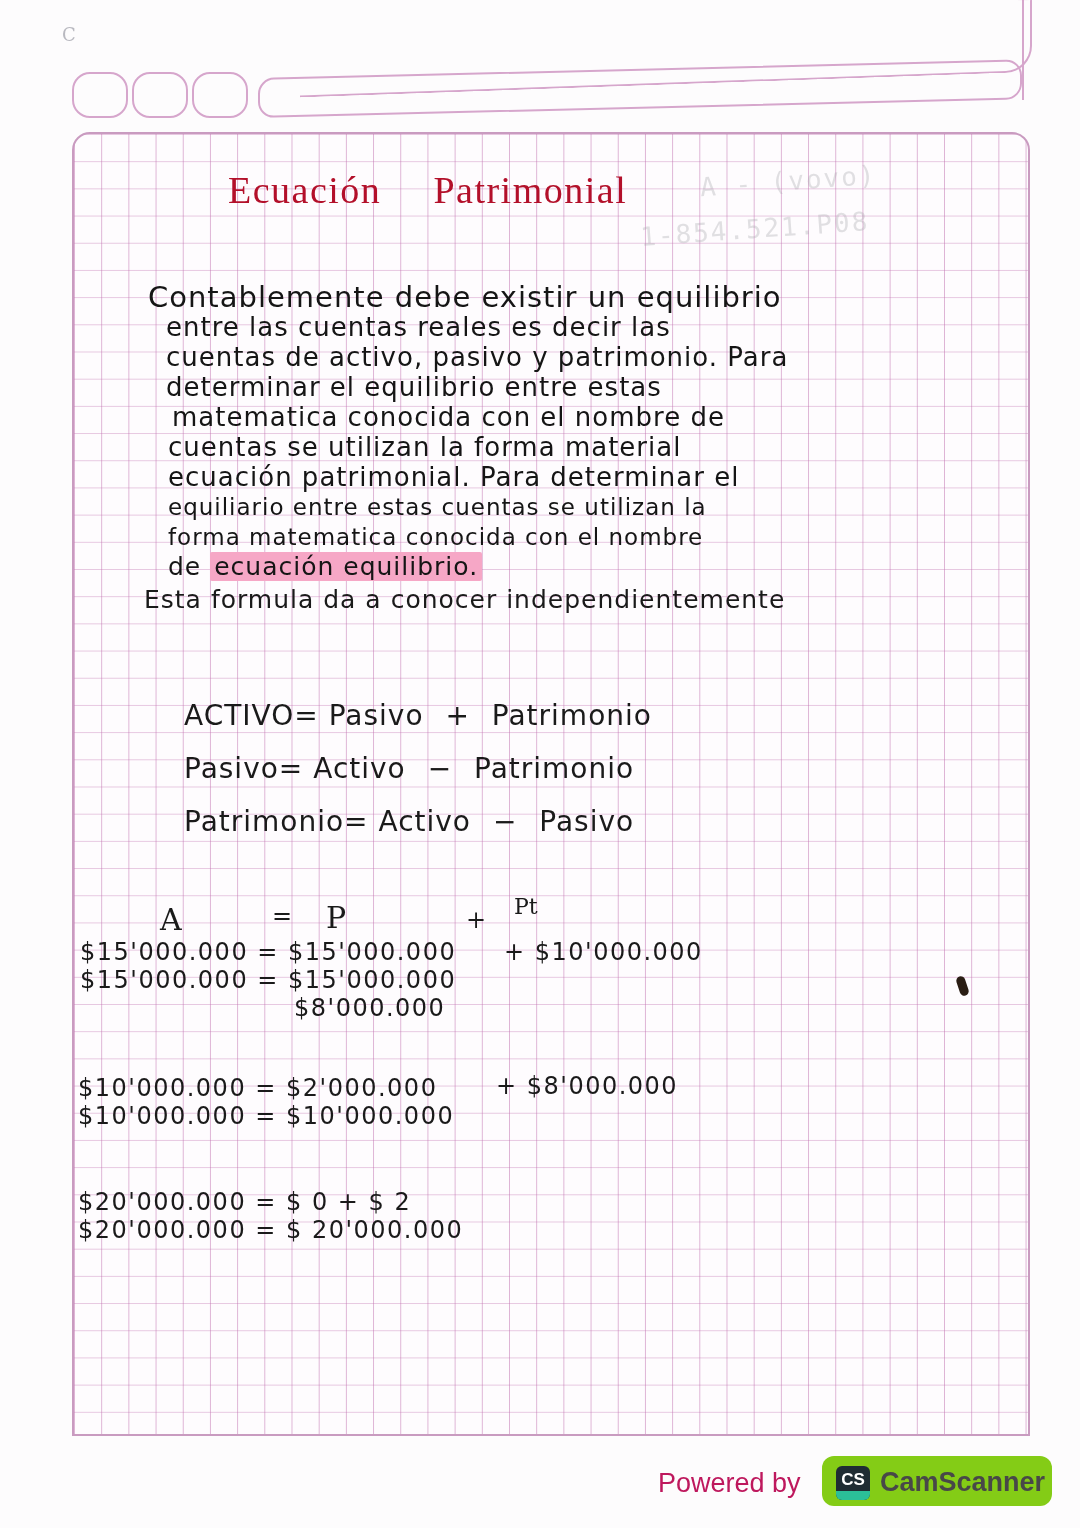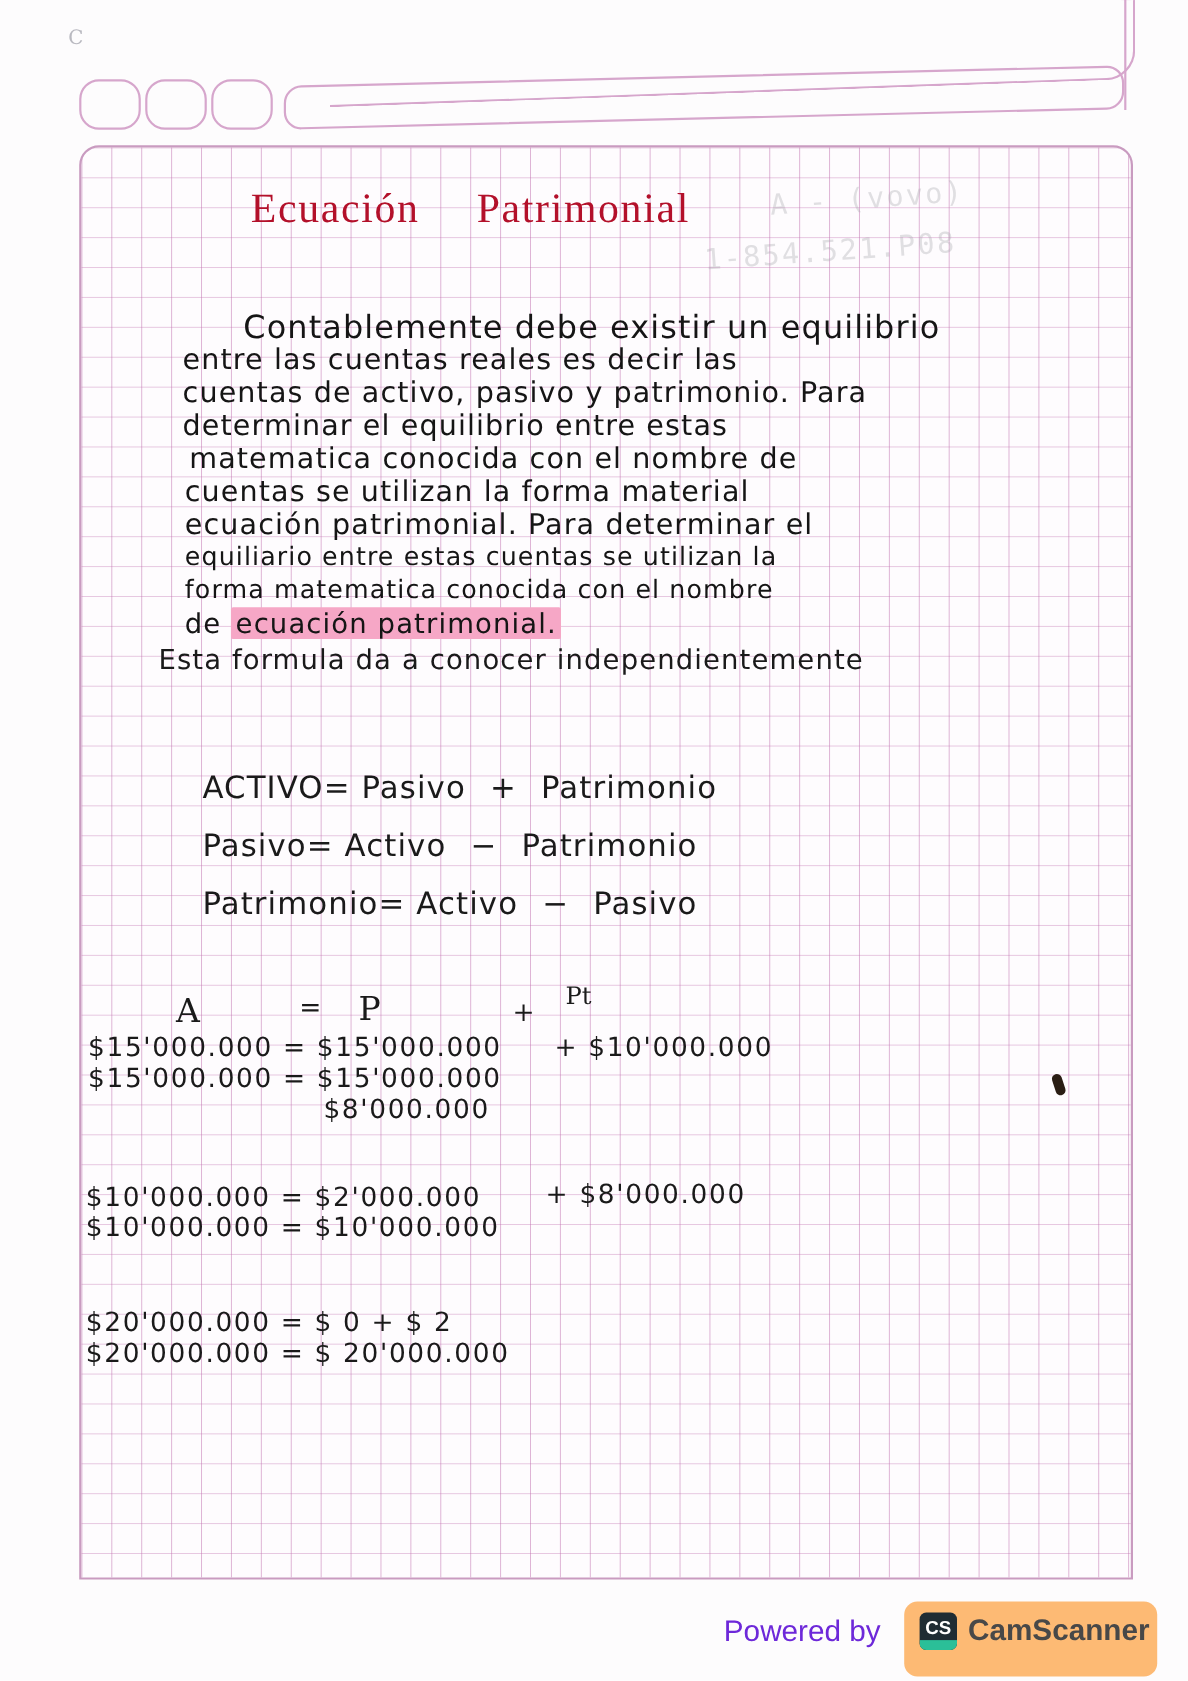--- a/index.html
+++ b/index.html
@@ -108,21 +108,21 @@
     .para {
       position: absolute;
       left: 148px; top: 282px;
       width: 780px;
       font-size: 26px;
       line-height: 30px;
       color: #151515;
       white-space: nowrap;
     }
     .para .line { display: block; height: 30px; }
-    .para .l0 { margin-left: 0; font-size: 29px; text-align: center; }
+    .para .l0 { margin-left: 0; font-size: 29px; }
     .para .l1 { margin-left: 18px; }
     .para .l2 { margin-left: 18px; }
     .para .l3 { margin-left: 18px; }
     .para .l4 { margin-left: 20px; }
     .para .l5 { margin-left: 24px; }
     .para .l6 { margin-left: 20px; }
     .para .l7 { margin-left: 20px; font-size: 23px; }
     .para .l8 { margin-left: 20px; font-size: 23px; }
     .para .l9 { margin-left: 20px; font-size: 25px; }
     .highlight {
@@ -177,27 +177,27 @@
     .footer {
       position: absolute;
       left: 0; top: 1450px;
       width: 1080px; height: 78px;
     }
     .powered {
       position: absolute;
       left: 658px; top: 18px;
       font-family: "Liberation Sans", sans-serif;
       font-size: 27px;
-      color: #6d28d9;
+      color: #be185d;
     }
     .cs-badge {
       position: absolute;
       left: 822px; top: 6px;
-      width: 230px; height: 68px;
-      background: #fdba74;
+      width: 230px; height: 50px;
+      background: #84cc16;
       border-radius: 12px;
     }
     .cs-logo {
       position: absolute;
       left: 14px; top: 10px;
       width: 34px; height: 34px;
       border-radius: 6px;
       background: #1f2c33;
       overflow: hidden;
     }
@@ -254,21 +254,21 @@
   <div class="para hand">
     <span class="line l0">Contablemente debe existir un equilibrio</span>
     <span class="line l1">entre las cuentas reales es decir las</span>
     <span class="line l2">cuentas de activo, pasivo y patrimonio. Para</span>
     <span class="line l3">determinar el equilibrio entre estas</span>
     <span class="line l5">matematica conocida con el nombre de</span>
     <span class="line l4">cuentas se utilizan la forma material</span>
     <span class="line l6">ecuación patrimonial. Para determinar el</span>
     <span class="line l7">equiliario entre estas cuentas se utilizan la</span>
     <span class="line l8">forma matematica conocida con el nombre</span>
-    <span class="line l9"><span>de</span> <span class="highlight">ecuación patrimonial.</span></span>
+    <span class="line l9"><span>de</span> <span class="highlight">ecuación equilibrio.</span></span>
   </div>
 
   <div class="para2 hand">
     <span class="line l0">Esta formula da a conocer independientemente</span>
   </div>
 
   <div class="formulas hand">
     <span class="row">
       <span>ACTIVO=</span>
       <span>Pasivo</span>

